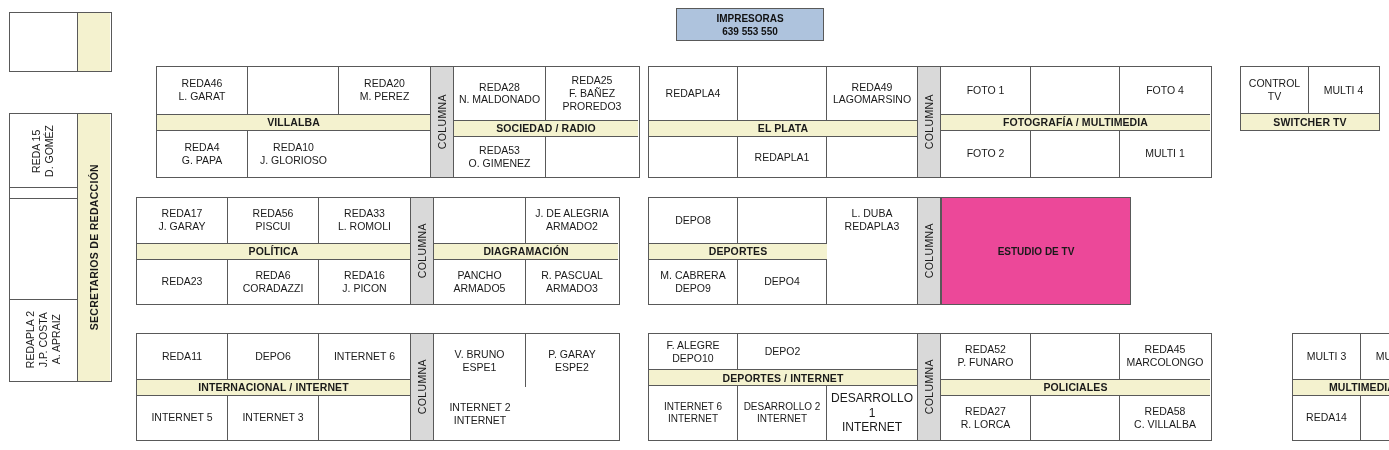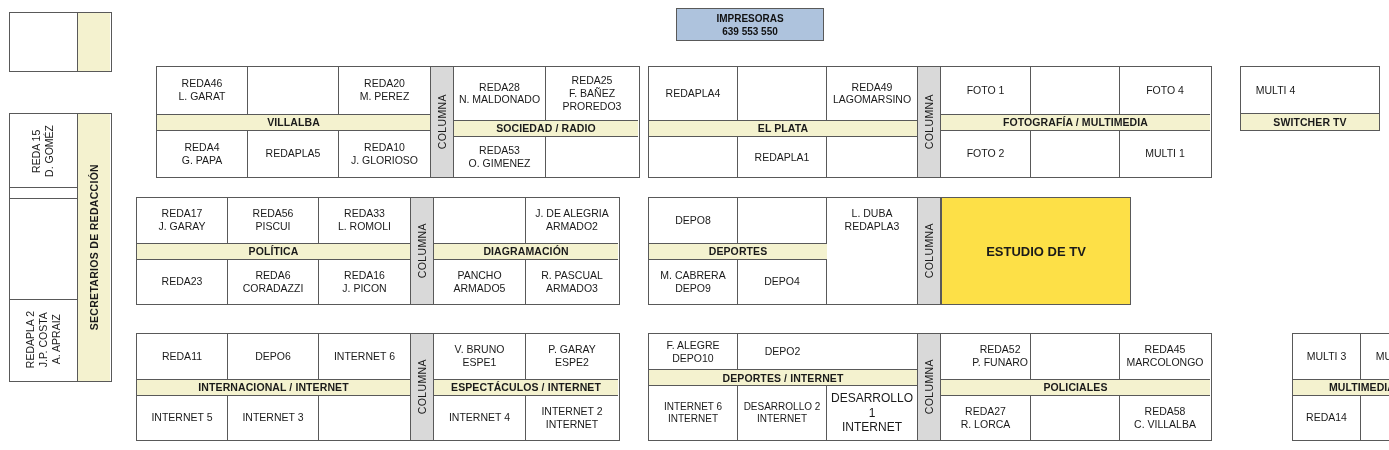--- a/index.html
+++ b/index.html
@@ -55,23 +55,23 @@
   .columna span{
     writing-mode:vertical-rl;
     transform:rotate(180deg);
     white-space:nowrap;
     letter-spacing:.4px;
   }
 
   
   .studio{
     box-sizing:border-box;
-    background:#fde047;
-    display:flex;align-items:center;justify-content:center;
-    font-size:13px;font-weight:bold;color:#1a1a1a;
+    background:#ec4899;
+    display:flex;align-items:center;justify-content:center;
+    font-size:10px;font-weight:bold;color:#1a1a1a;
     height:100%;flex:1 1 auto;
     border-left:1.5px solid #595959;
   }
 
   
   .printers{
     position:absolute;box-sizing:border-box;
     background:#aec3dd;border:1.5px solid #595959;
     display:flex;flex-direction:column;align-items:center;justify-content:center;
     font-size:10px;font-weight:bold;color:#111;line-height:1.3;
@@ -138,21 +138,20 @@
       <div class="cell" style="width:91px;"><span>REDA46
 L. GARAT</span></div>
       <div class="cell" style="width:91px;"><span></span></div>
       <div class="cell" style="width:91px;"><span>REDA20
 M. PEREZ</span></div>
     </div>
     <div class="labelbar">VILLALBA</div>
     <div class="rowcells">
       <div class="cell" style="width:91px;"><span>REDA4
 G. PAPA</span></div>
-      <div class="cell" style="width:91px;"><span>REDAPLA5</span></div>
       <div class="cell" style="width:91px;"><span>REDA10
 J. GLORIOSO</span></div>
     </div>
   </div>
 
   <div class="columna" style="width:24px;">
     <span>COLUMNA</span>
   </div>
 
   <div class="grp" style="width:184px;">
@@ -204,20 +203,21 @@
       <div class="cell" style="width:90px;"><span>FOTO 2</span></div>
       <div class="cell" style="width:89px;"><span></span></div>
       <div class="cell" style="width:90px;"><span>MULTI 1</span></div>
     </div>
   </div>
 </div>
 
 <div class="block" style="left:1240px;top:66px;width:140px;height:65px;">
   <div class="grp" style="width:100%;">
     <div class="rowcells">
+      <div class="cell" style="width:68px;"><span>CONTROL TV</span></div>
       <div class="cell" style="width:69px;"><span>MULTI 4</span></div>
     </div>
     <div class="labelbar" style="border-bottom:none;">SWITCHER TV</div>
   </div>
 </div>
 
 <div class="block" style="left:136px;top:197px;width:484px;height:108px;">
 
   <div class="grp" style="width:273px;">
     <div class="rowcells">
@@ -308,23 +308,21 @@
     <span>COLUMNA</span>
   </div>
 
   <div class="grp" style="width:184px;">
     <div class="rowcells">
       <div class="cell" style="width:92px;"><span>V. BRUNO
 ESPE1</span></div>
       <div class="cell" style="width:92px;"><span>P. GARAY
 ESPE2</span></div>
     </div>
-    <div class="labelbar">ESPECTÁCULOS / INTERNET</div>
-    <div class="rowcells">
-      <div class="cell" style="width:92px;"><span>INTERNET 4</span></div>
+    <div class="rowcells">
       <div class="cell" style="width:92px;"><span>INTERNET 2
 INTERNET</span></div>
     </div>
   </div>
 </div>
 
 <div class="block" style="left:648px;top:333px;width:564px;height:108px;">
 
   <div class="grp" style="width:268px;">
     <div class="rowcells">
@@ -342,21 +340,21 @@
 INTERNET</span></div>
     </div>
   </div>
 
   <div class="columna" style="width:24px;">
     <span>COLUMNA</span>
   </div>
 
   <div class="grp" style="width:269px;">
     <div class="rowcells">
-      <div class="cell" style="width:90px;justify-content:flex-end;"><span>REDA52
+      <div class="cell" style="width:90px;"><span>REDA52
 P. FUNARO</span></div>
       <div class="cell" style="width:89px;"><span></span></div>
       <div class="cell" style="width:90px;"><span>REDA45
 MARCOLONGO</span></div>
     </div>
     <div class="labelbar">POLICIALES</div>
     <div class="rowcells">
       <div class="cell" style="width:90px;"><span>REDA27
 R. LORCA</span></div>
       <div class="cell" style="width:89px;"><span></span></div>

